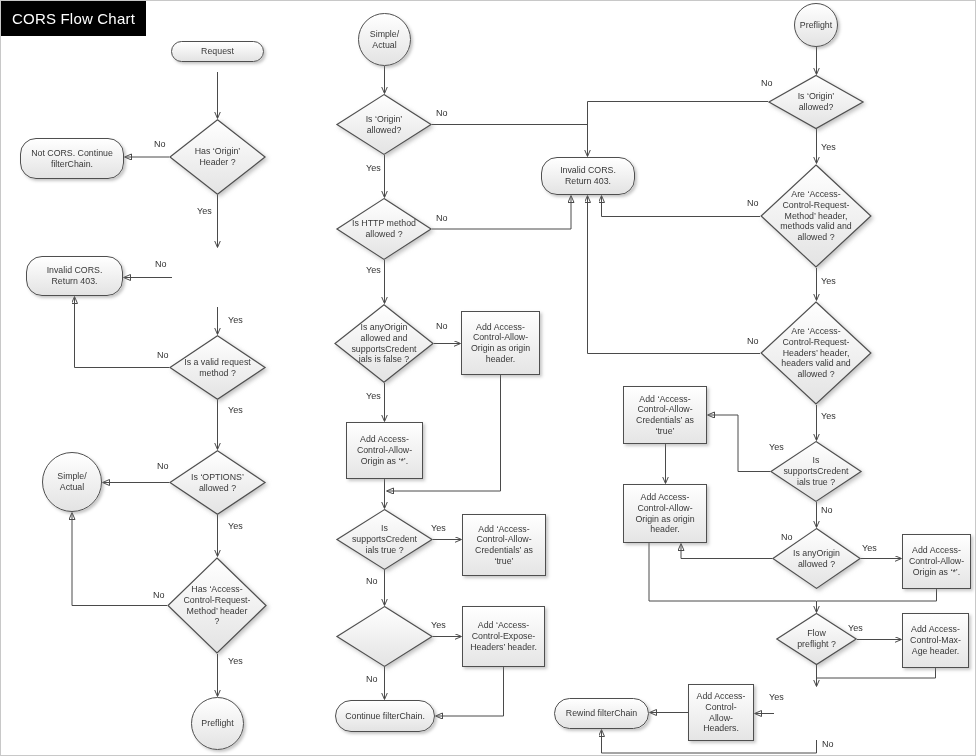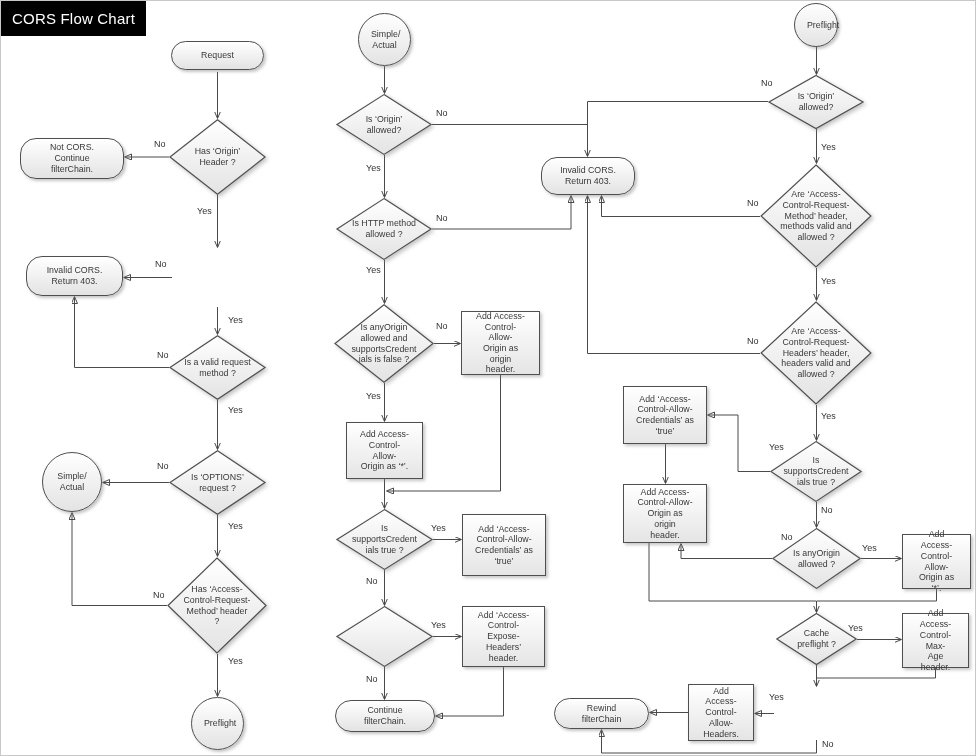--- a/index.html
+++ b/index.html
@@ -1,20 +1,20 @@
 <!DOCTYPE html>
 <html><head>
 <meta charset="utf-8">
 <style>
   * { margin:0; padding:0; box-sizing:border-box; }
   html,body { background:#ffffff; font-family:"Liberation Sans", sans-serif; }
   .canvas { position:relative; width:976px; height:756px; background:#ffffff; border:1px solid #c8c8c8; overflow:hidden; }
   .title { position:absolute; left:0; top:0; z-index:5; background:#000000; color:#ffffff; font-size:15px; padding:9px 11px; letter-spacing:.2px; }
   .node { position:absolute; z-index:2; display:flex; align-items:center; justify-content:center; text-align:center; font-size:8.8px; line-height:1.22; color:#383838; }
-  .nlabel { position:relative; z-index:2; white-space:pre-line; width:100%; padding:0 12px; }
+  .nlabel { position:relative; z-index:2; white-space:pre-line; width:100%; padding:0 1px; }
   .stadium { border:1.2px solid #4f4f4f; border-radius:16px; background:linear-gradient(180deg,#ffffff 0%,#e3e3e3 100%); box-shadow:2px 2px 3px rgba(130,130,130,.45); }
   .circle  { border:1.2px solid #4f4f4f; border-radius:50%;  background:linear-gradient(180deg,#ffffff 0%,#e3e3e3 100%); box-shadow:2px 2px 3px rgba(130,130,130,.45); }
   .process { border:1.2px solid #4f4f4f; background:linear-gradient(180deg,#ffffff 0%,#e5e5e5 100%); box-shadow:2px 2px 3px rgba(130,130,130,.45); }
   .decision .dshape { position:absolute; inset:0; width:100%; height:100%; overflow:visible; filter:drop-shadow(2px 2px 2px rgba(130,130,130,.5)); }
   .decision polygon { fill:url(#gradFill); stroke:#4f4f4f; stroke-width:1.2; vector-effect:non-scaling-stroke; }
   .connectors { position:absolute; inset:0; z-index:1; pointer-events:none; }
   .connectors path { fill:none; stroke:#4a4a4a; stroke-width:1; }
   .elabel { position:absolute; z-index:3; font-size:9px; color:#333333; }
 </style>
 </head>
@@ -74,21 +74,21 @@
     <path d="M648 542 L648 600 L815.5 600 L815.5 611" marker-end="url(#arr)"></path>
     <path d="M935.5 588 L935.5 600 L816 600"></path>
     <path d="M856 638.5 L900 638.5" marker-end="url(#arr)"></path>
     <path d="M815.5 664 L815.5 685" marker-end="url(#arr)"></path>
     <path d="M934.5 667 L934.5 677 L816 677"></path>
     <path d="M773 712.5 L754 712.5" marker-end="url(#arr)"></path>
     <path d="M687 711.5 L649 711.5" marker-end="url(#arr)"></path>
     <path d="M815.5 739 L815.5 752 L600.5 752 L600.5 729" marker-end="url(#arr)"></path>
   </svg>
 
-  <div class="node stadium" style="left:170px;top:40px;width:93px;height:29px">
+  <div class="node stadium" style="left:170px;top:40px;width:93px;height:21px">
       <span class="nlabel">Request</span>
     </div>
   <div class="node decision" style="left:168px;top:118px;width:97px;height:76px">
       <svg class="dshape" viewBox="0 0 100 100" preserveAspectRatio="none">
         <polygon points="50,1 99,50 50,99 1,50"></polygon>
       </svg>
       <span class="nlabel">Has ‘Origin’
 Header ?</span>
     </div>
   <div class="node stadium" style="left:19px;top:137px;width:104px;height:41px">
@@ -104,21 +104,21 @@
         <polygon points="50,1 99,50 50,99 1,50"></polygon>
       </svg>
       <span class="nlabel">Is a valid request
 method ?</span>
     </div>
   <div class="node decision" style="left:168px;top:449px;width:97px;height:65px">
       <svg class="dshape" viewBox="0 0 100 100" preserveAspectRatio="none">
         <polygon points="50,1 99,50 50,99 1,50"></polygon>
       </svg>
       <span class="nlabel">Is ‘OPTIONS’
-request ?</span>
+allowed ?</span>
     </div>
   <div class="node circle" style="left:41px;top:451px;width:60px;height:60px">
       <span class="nlabel">Simple/
 Actual</span>
     </div>
   <div class="node decision" style="left:166px;top:556px;width:100px;height:97px">
       <svg class="dshape" viewBox="0 0 100 100" preserveAspectRatio="none">
         <polygon points="50,1 99,50 50,99 1,50"></polygon>
       </svg>
       <span class="nlabel">Has ‘Access-
@@ -259,21 +259,21 @@
     </div>
   <div class="node process" style="left:901px;top:533px;width:69px;height:55px">
       <span class="nlabel">Add Access-
 Control-Allow-
 Origin as ‘*’.</span>
     </div>
   <div class="node decision" style="left:775px;top:612px;width:81px;height:52px">
       <svg class="dshape" viewBox="0 0 100 100" preserveAspectRatio="none">
         <polygon points="50,1 99,50 50,99 1,50"></polygon>
       </svg>
-      <span class="nlabel">Cache
+      <span class="nlabel">Flow
 preflight ?</span>
     </div>
   <div class="node process" style="left:901px;top:612px;width:67px;height:55px">
       <span class="nlabel">Add Access-
 Control-Max-
 Age header.</span>
     </div>
   <div class="node process" style="left:687px;top:683px;width:66px;height:57px">
       <span class="nlabel">Add Access-
 Control-

